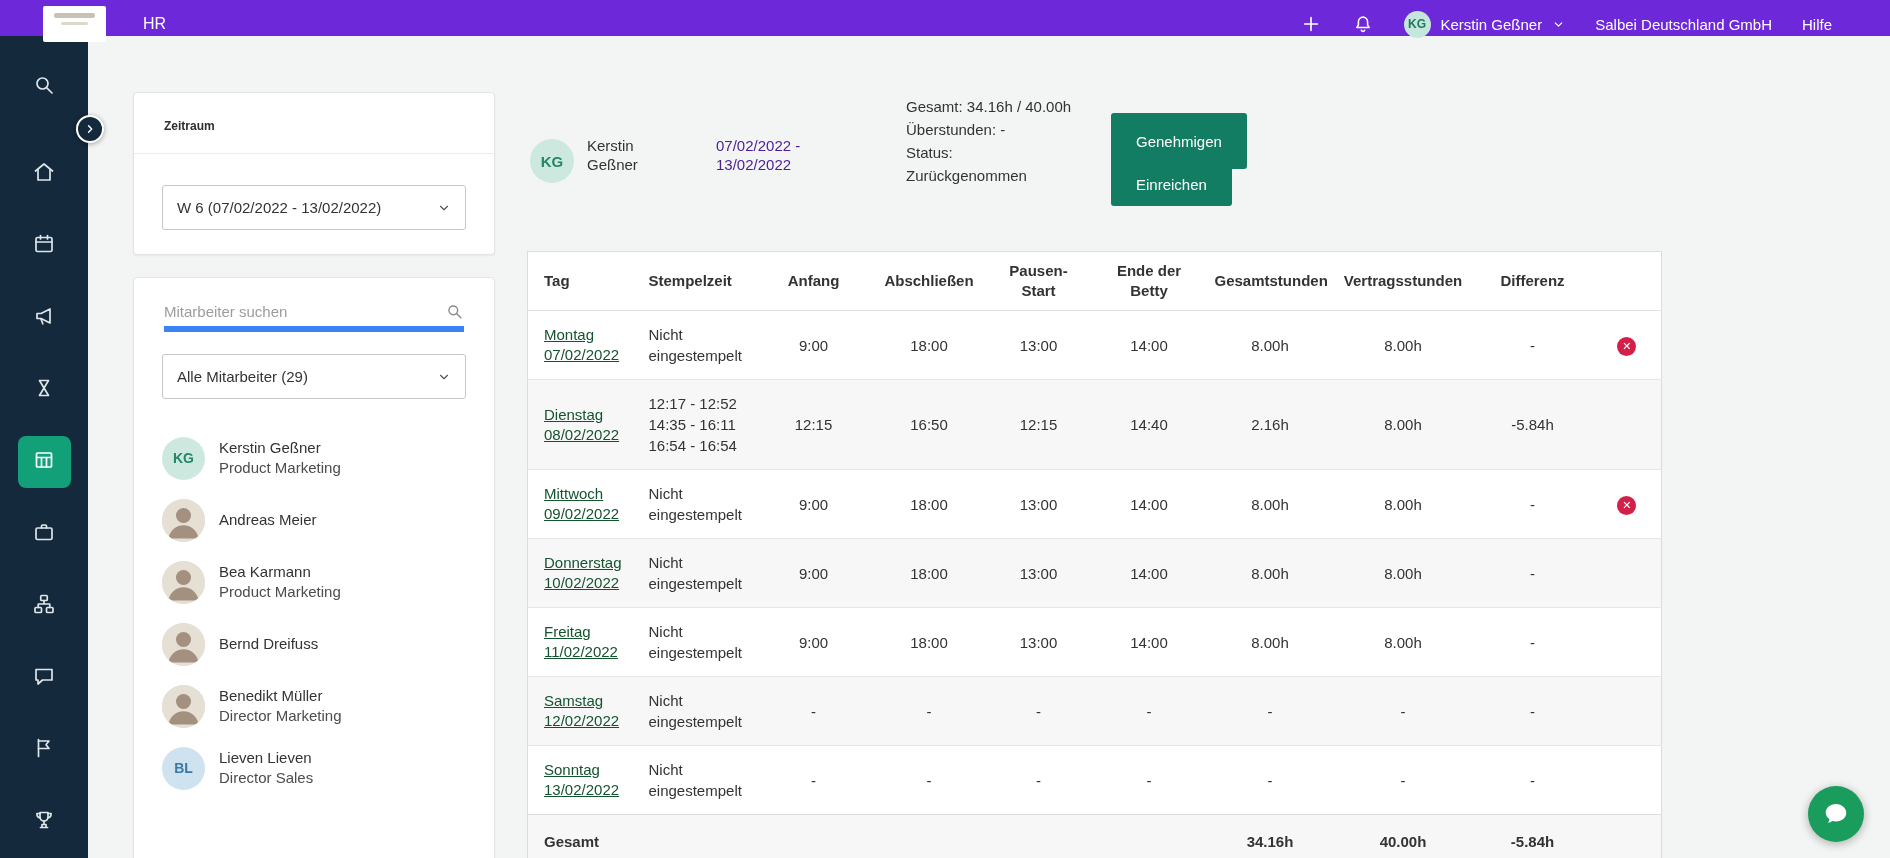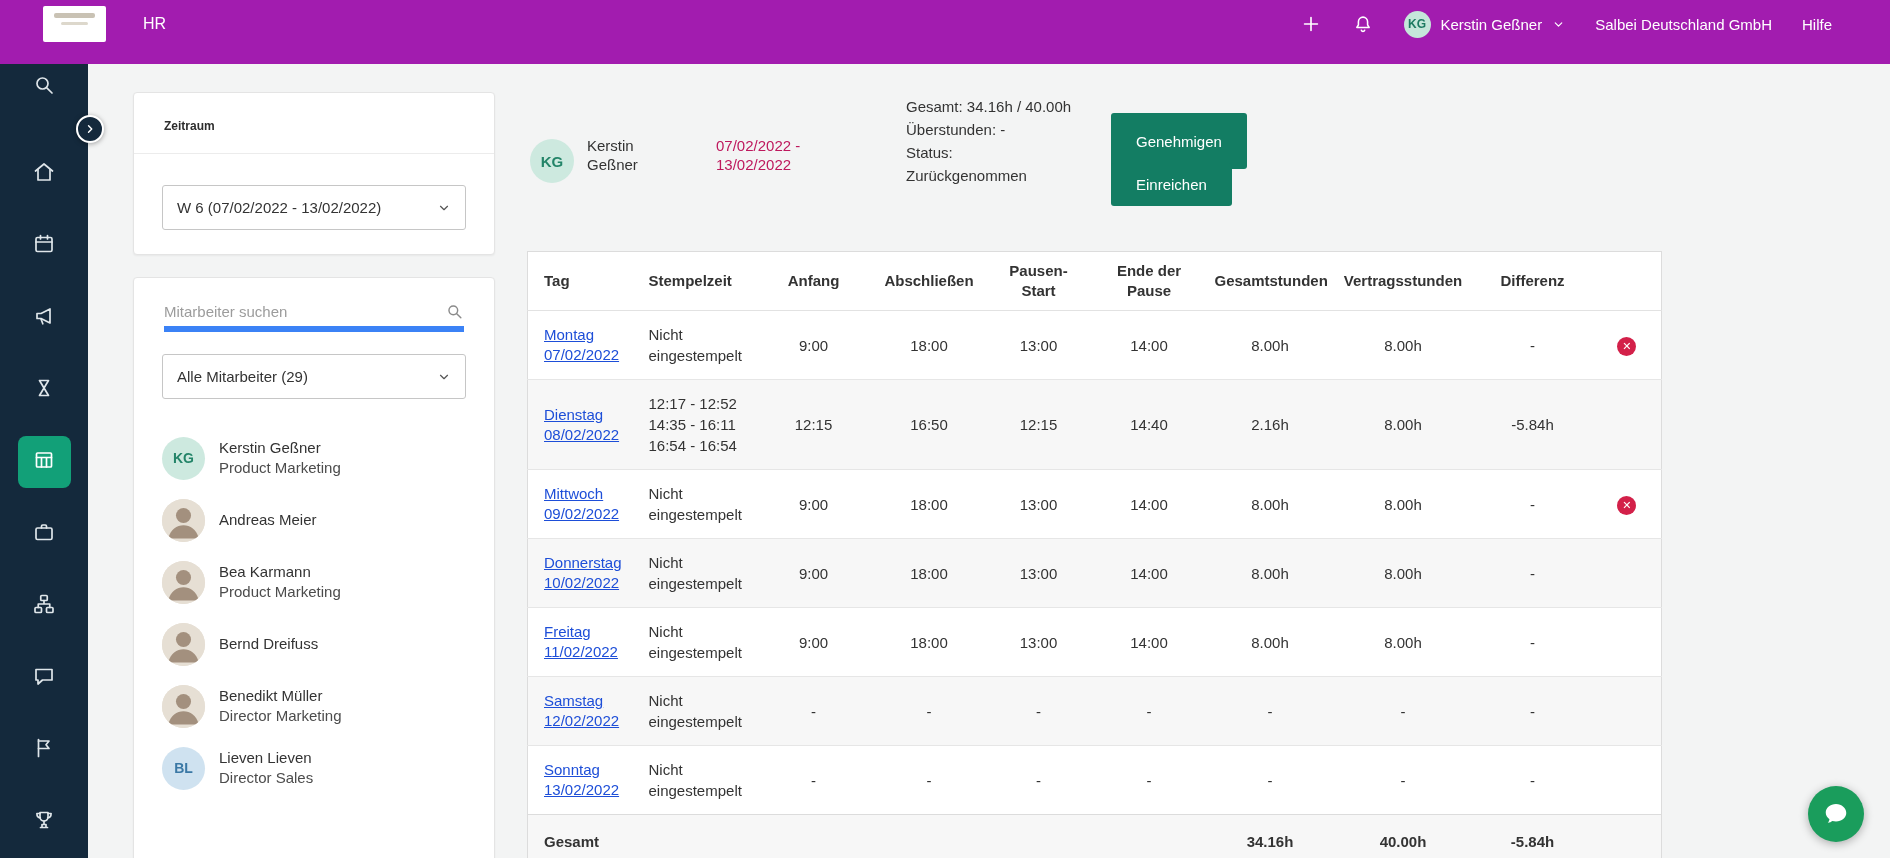--- a/index.html
+++ b/index.html
@@ -1,20 +1,20 @@
 <!DOCTYPE html>
 <html><head>
 <meta charset="utf-8">
 <style>
   *{margin:0;padding:0;box-sizing:border-box}
   html,body{width:1890px;height:858px;overflow:hidden}
   body{font-family:"Liberation Sans","DejaVu Sans",sans-serif;background:#f3f4f4;color:#333;position:relative}
 
   
-  .topbar{position:absolute;left:0;top:0;width:1890px;height:64px;background:#a21caf;z-index:10}
+  .topbar{position:absolute;left:0;top:0;width:1890px;height:36px;background:#6d28d9;z-index:10}
   .logo-box{position:absolute;left:43px;top:6px;width:63px;height:36px;background:#fff;border-radius:2px;cursor:pointer}
   .logo-mark{position:absolute;left:11px;top:7px;width:41px;height:5px;background:#c9c2b4;border-radius:2px}
   .logo-mark2{position:absolute;left:18px;top:16px;width:27px;height:3px;background:#ddd8cc;border-radius:2px}
   .app-label{position:absolute;left:143px;top:0;line-height:48px;color:#fff;font-size:16px}
   .topbar-right{position:absolute;right:58px;top:0;height:48px;display:flex;align-items:center;gap:30px}
   .tb-icon{width:22px;height:22px;display:inline-flex;cursor:pointer}
   .tb-icon svg{width:22px;height:22px}
   .tb-user{display:flex;align-items:center;gap:10px;cursor:pointer}
   .tb-avatar{width:27px;height:27px;border-radius:50%;background:#c5e6da;color:#1d7a61;font-size:12px;font-weight:700;display:flex;align-items:center;justify-content:center}
   .tb-username,.tb-company,.tb-help{color:#fff;font-size:15px;white-space:nowrap}
@@ -50,35 +50,35 @@
   .avatar.teal{background:#cde9df;color:#238468}
   .avatar.blue{background:#cfe2f0;color:#3a78a5}
   .avatar.photo{background:#e6dfd4}
   .avatar.photo svg{width:43px;height:43px;display:block}
   .emp-name{font-size:15px;color:#333;display:block;line-height:20px}
   .emp-role{font-size:15px;color:#4c4c4c;display:block;line-height:20px}
 
   
   .detail-avatar{position:absolute;left:442px;top:91px;width:44px;height:44px;border-radius:50%;background:#cde9df;color:#238468;font-weight:700;font-size:15px;display:flex;align-items:center;justify-content:center}
   .detail-name{position:absolute;left:499px;top:88px;width:95px;font-size:15px;line-height:19px;color:#333}
-  .detail-period{position:absolute;left:628px;top:88px;width:112px;font-size:15px;line-height:19px;color:#be185d}
+  .detail-period{position:absolute;left:628px;top:88px;width:112px;font-size:15px;line-height:19px;color:#4c1d95}
   .detail-summary{position:absolute;left:818px;top:47px;width:200px;font-size:15px;line-height:23px;color:#333}
   .btn{position:absolute;left:1023px;background:#137d63;color:#fff;border:none;border-radius:3px;padding:0 25px;font-size:15px;cursor:pointer;font-family:inherit}
   .btn-approve{top:65px;height:56px}
   .btn-submit{top:115px;height:43px}
 
   
   .attendance-table{position:absolute;left:439px;top:203px;width:1134px;border-collapse:collapse;background:#fff;font-size:15px;border:1px solid #dcdcdc;table-layout:fixed}
   .attendance-table th{font-weight:700;color:#333;padding:9px 8px;border-bottom:1px solid #e2e2e2;vertical-align:middle;line-height:20px}
   .attendance-table td{padding:13px 8px;vertical-align:middle;color:#333;line-height:21px}
   .attendance-table tbody tr{border-bottom:1px solid #e6e6e6}
   .attendance-table tbody tr.alt{background:#f7f7f7}
   .col-left{text-align:left;padding-left:16px !important}
   .col-center{text-align:center}
-  .day-link{color:#1d4ed8;text-decoration:underline;display:inline-block;text-align:left;line-height:20px;cursor:pointer}
+  .day-link{color:#14532d;text-decoration:underline;display:inline-block;text-align:left;line-height:20px;cursor:pointer}
   .attendance-table tfoot td{font-weight:700;background:#f7f7f7;padding:16px 8px;border-top:1px solid #dcdcdc}
   .del{display:inline-flex;width:19px;height:19px;border-radius:50%;background:#d32049;color:#fff;align-items:center;justify-content:center;font-size:11px;font-weight:700;cursor:pointer;line-height:1}
 
   
   .chat-launcher{position:absolute;left:1720px;top:738px;width:56px;height:56px;border-radius:50%;background:#1a9d5c;box-shadow:0 2px 10px rgba(0,0,0,.3);display:flex;align-items:center;justify-content:center;cursor:pointer;z-index:40}
   .chat-launcher svg{width:28px;height:28px}
 </style>
 </head>
 <body>
 
@@ -315,21 +315,21 @@
         <col style="width:120px">
         <col style="width:69px">
     </colgroup>
     <thead>
         <tr>
           <th class="col-left">Tag</th>
           <th class="col-left">Stempelzeit</th>
           <th class="col-center">Anfang</th>
           <th class="col-center">Abschließen</th>
           <th class="col-center">Pausen-Start</th>
-          <th class="col-center">Ende der Pause</th>
+          <th class="col-center">Ende der Betty</th>
           <th class="col-center">Gesamtstunden</th>
           <th class="col-center">Vertragsstunden</th>
           <th class="col-center">Differenz</th>
           <th class="col-center"></th>
         </tr>
       </thead>
     <tbody>
         <tr>
           <td class="col-left"><a class="day-link">Montag<br>07/02/2022</a></td>
           <td class="col-left">Nicht eingestempelt</td>

